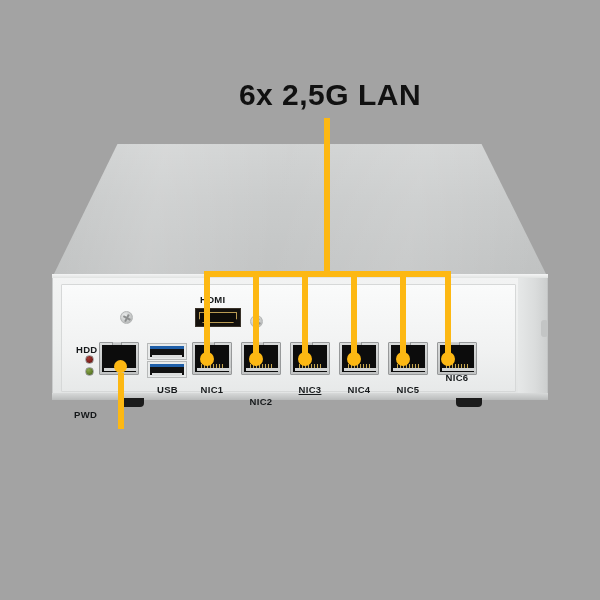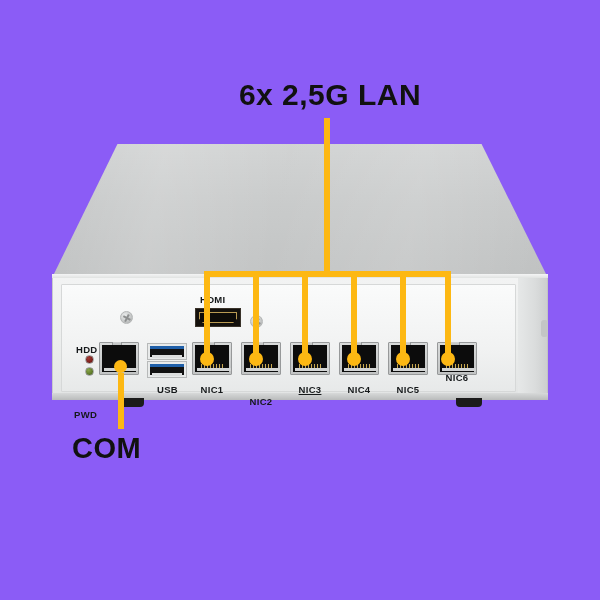--- a/index.html
+++ b/index.html
@@ -9,21 +9,21 @@
     background: #ffffff;
   }
   body {
     font-family: "Liberation Sans", sans-serif;
   }
 
   #stage {
     position: relative;
     width: 600px;
     height: 600px;
-    background: #8b5cf6;
+    background: #a3a3a3;
     overflow: hidden;
   }
 
   
   .callout-title {
     position: absolute;
     left: 0;
     top: 78px;
     width: 600px;
     text-align: center;
@@ -508,15 +508,14 @@
   <div class="port-dot" style="left:200px; top:352px;"></div>
   <div class="port-dot" style="left:249px; top:352px;"></div>
   <div class="port-dot" style="left:298px; top:352px;"></div>
   <div class="port-dot" style="left:347px; top:352px;"></div>
   <div class="port-dot" style="left:396px; top:352px;"></div>
   <div class="port-dot" style="left:441px; top:352px;"></div>
 
   <div class="lead lead-v" id="stem-com"></div>
   <div class="com-dot"></div>
 
-  <div class="callout-com">COM</div>
 
 </div>
 
 </body></html>

